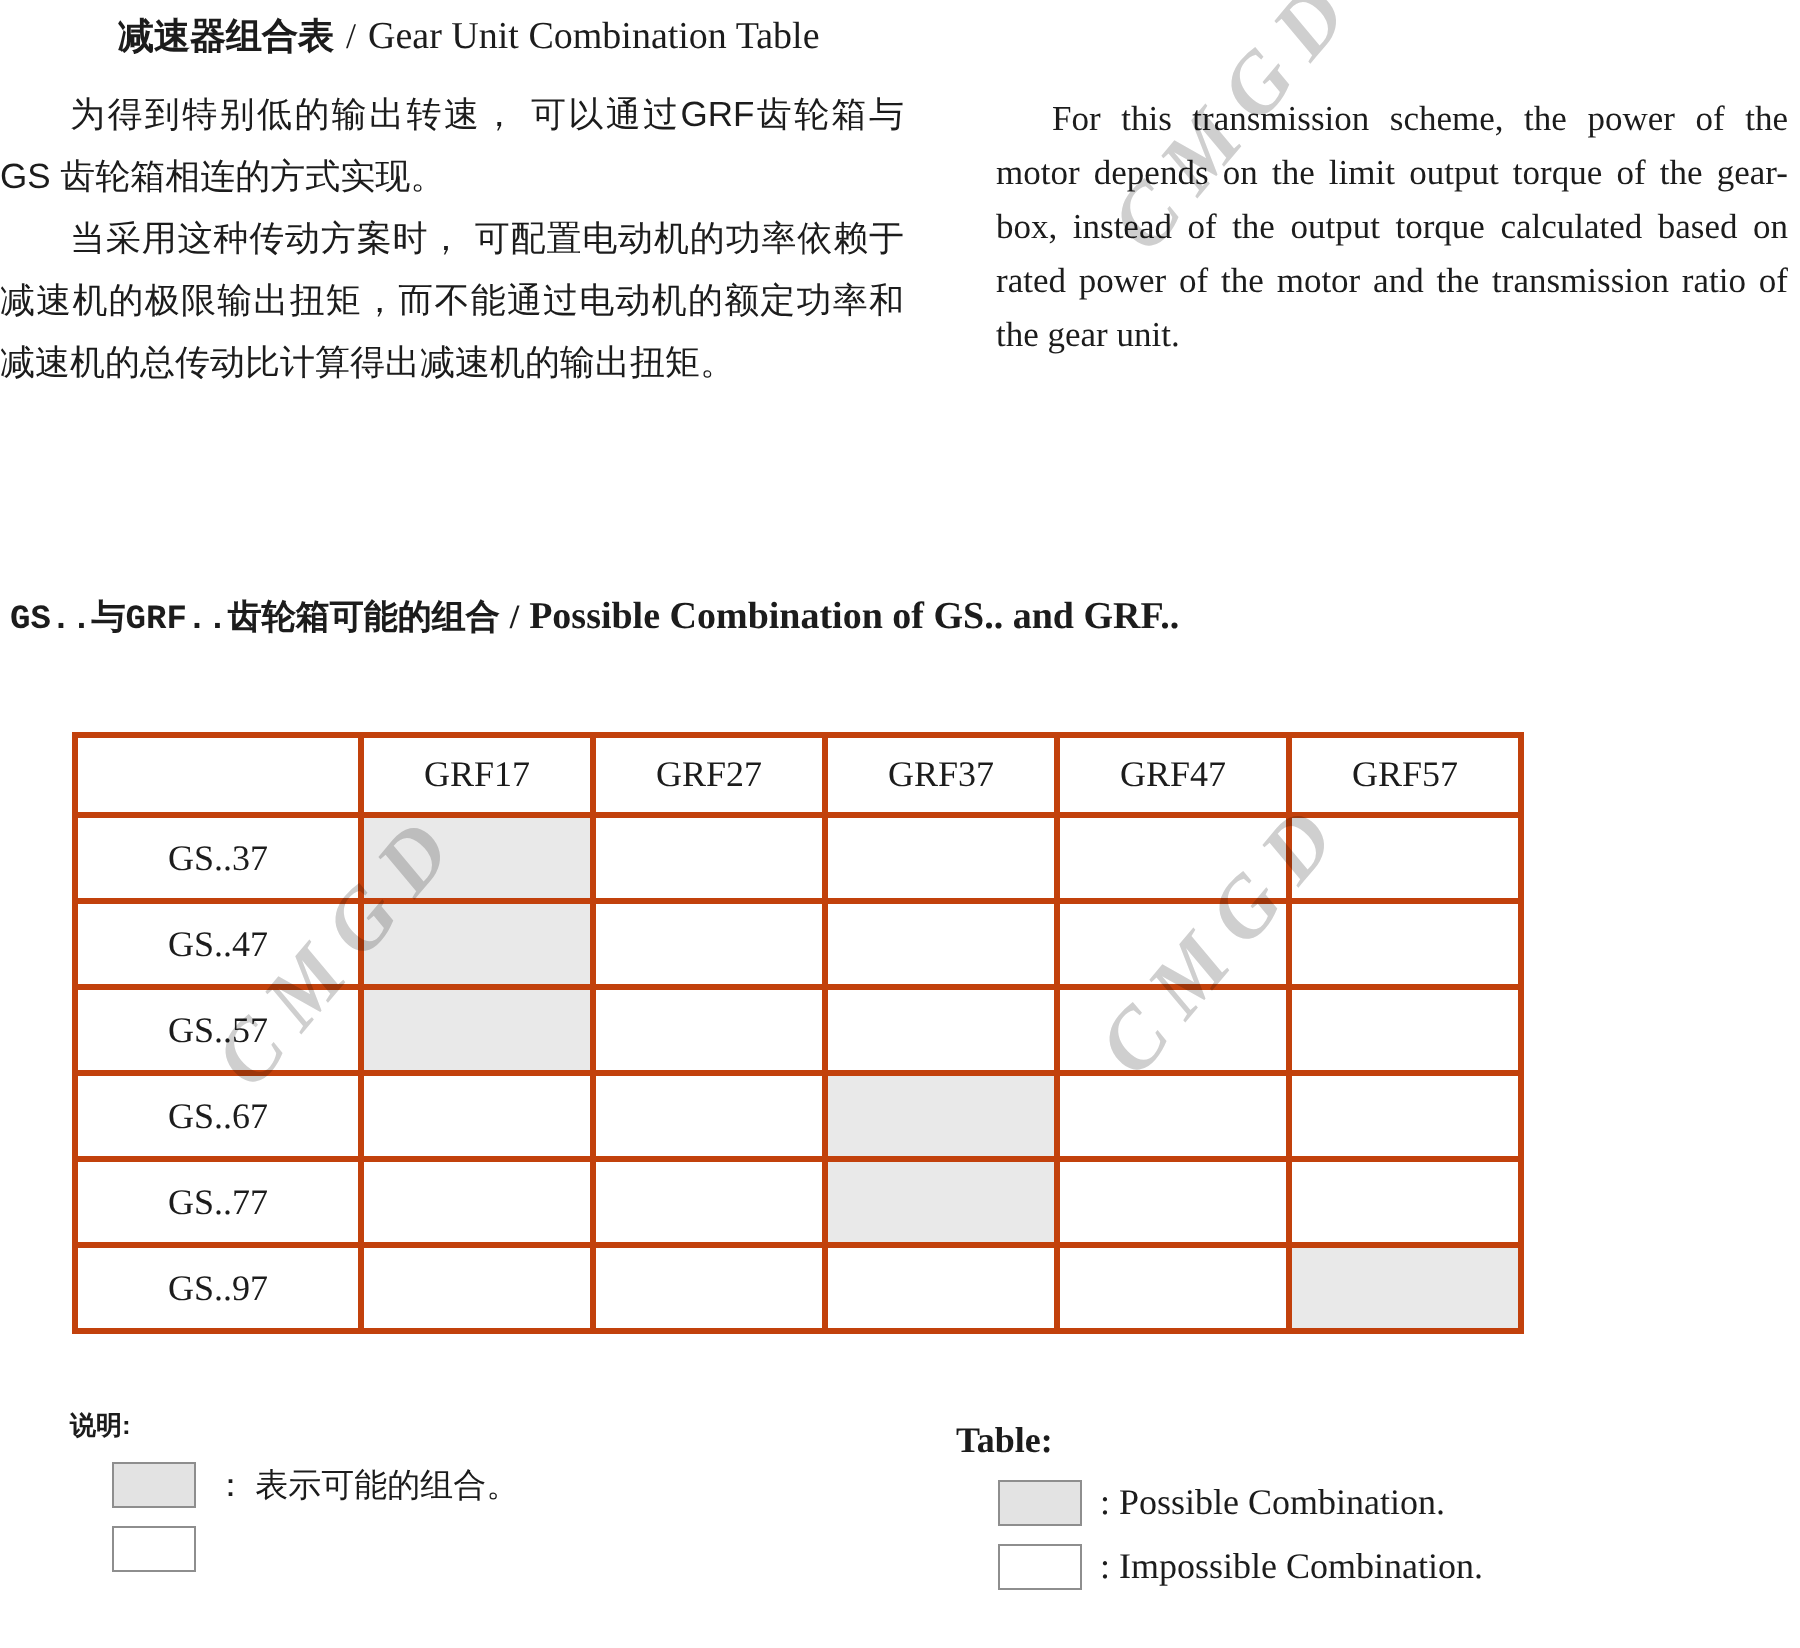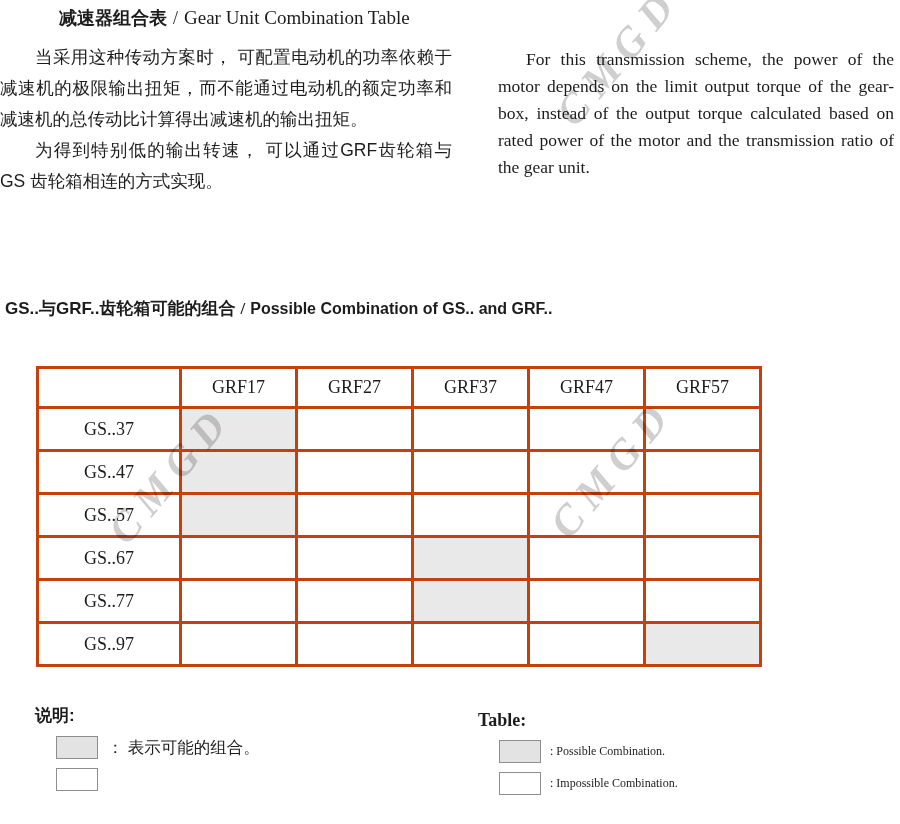--- a/index.html
+++ b/index.html
@@ -32,67 +32,67 @@
   }
   .col-zh p{margin:0;text-indent:2em;}
   .col-en{
     position:absolute;left:498px;top:46px;width:396px;
     font-family:"Liberation Serif",serif;
     font-size:17.5px;line-height:27px;text-align:justify;
   }
   .col-en p{margin:0;text-indent:1.6em;}
   
   .section-heading{position:absolute;left:5px;top:297px;font-size:17px;font-weight:bold;white-space:nowrap;}
-  .section-heading .zh{font-family:Liberation Sans, sans-serif;}
+  .section-heading .zh{font-family:Liberation Mono, monospace;}
   .section-heading .sep{margin:0 5px;}
-  .section-heading .en{font-family:Liberation Sans, sans-serif;font-size:16px;}
+  .section-heading .en{font-family:Liberation Serif, serif;font-size:19px;}
   
   table.combo{
     position:absolute;left:36px;top:366px;border-collapse:collapse;
     font-family:"Liberation Serif",serif;font-size:18px;z-index:1;
   }
   table.combo th,table.combo td{
     border:3px solid #c2410c;padding:0;text-align:center;
     font-weight:normal;background:transparent;
   }
   table.combo thead th{height:37px;width:113px;}
   table.combo thead th.corner{width:140px;}
   table.combo tbody th{height:40px;width:140px;}
   table.combo tbody td{height:40px;width:113px;}
   table.combo td.shaded{background:#e9e9e9;}
   
   .legend{position:absolute;z-index:2;}
   .legend-zh{left:35px;top:704px;font-family:"Liberation Sans",sans-serif;}
   .legend-en{left:478px;top:710px;font-family:"Liberation Serif",serif;}
-  .legend-label{font-weight:bold;font-size:17px;}
+  .legend-label{font-weight:bold;font-size:13px;}
   .legend-en .legend-label{font-size:18px;}
   .legend-item{display:flex;align-items:center;margin-top:9px;margin-left:21px;font-family:Liberation Serif, serif;}
   .swatch{width:40px;height:21px;border:1px solid #8e8e8e;flex:none;}
   .swatch.possible{background:#e3e3e3;}
   .swatch.impossible{background:#ffffff;}
   .legend-item .txt{margin-left:9px;font-size:16.5px;white-space:nowrap;}
-  .legend-en .legend-item .txt{font-size:12px;}
+  .legend-en .legend-item .txt{font-size:18px;}
 </style>
 </head>
 <body>
 
 <div class="page">
 
   <div class="wm wm1">CMGD</div>
   <div class="wm wm2">CMGD</div>
   <div class="wm wm3">CMGD</div>
   <div class="wm wm4">CMGD</div>
 
   <div class="title">
     <span class="zh">减速器组合表</span><span class="sep">/</span><span class="en">Gear Unit Combination Table</span>
   </div>
 
   <div class="col-zh">
+    <p>为得到特别低的输出转速， 可以通过GRF齿轮箱与 GS 齿轮箱相连的方式实现。</p>
     <p>当采用这种传动方案时， 可配置电动机的功率依赖于减速机的极限输出扭矩，而不能通过电动机的额定功率和减速机的总传动比计算得出减速机的输出扭矩。</p>
-    <p>为得到特别低的输出转速， 可以通过GRF齿轮箱与 GS 齿轮箱相连的方式实现。</p>
   </div>
 
   <div class="col-en">
     <p>For this transmission scheme, the power of the motor depends on the limit output torque of the gear-box, instead of the output torque calculated based on rated power of the motor and the transmission ratio of the gear unit.</p>
   </div>
 
   <div class="section-heading">
     <span class="zh">GS..与GRF..齿轮箱可能的组合</span><span class="sep">/</span><span class="en">Possible Combination of GS.. and GRF..</span>
   </div>
 

